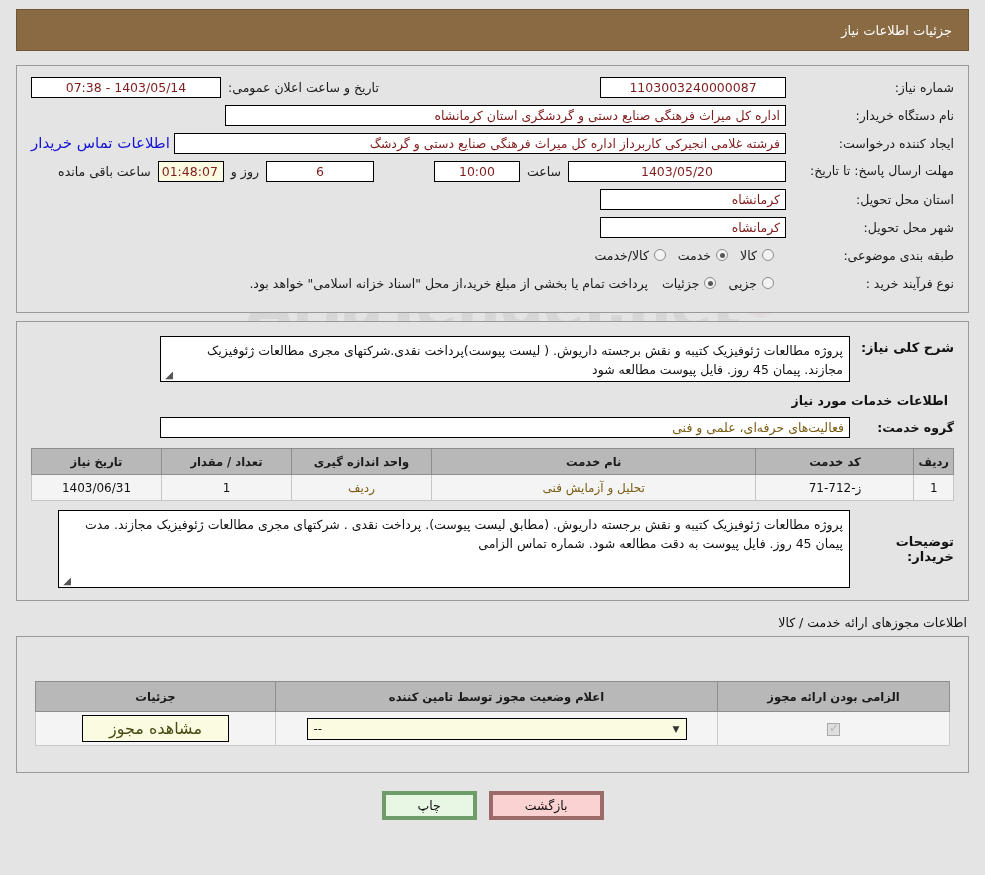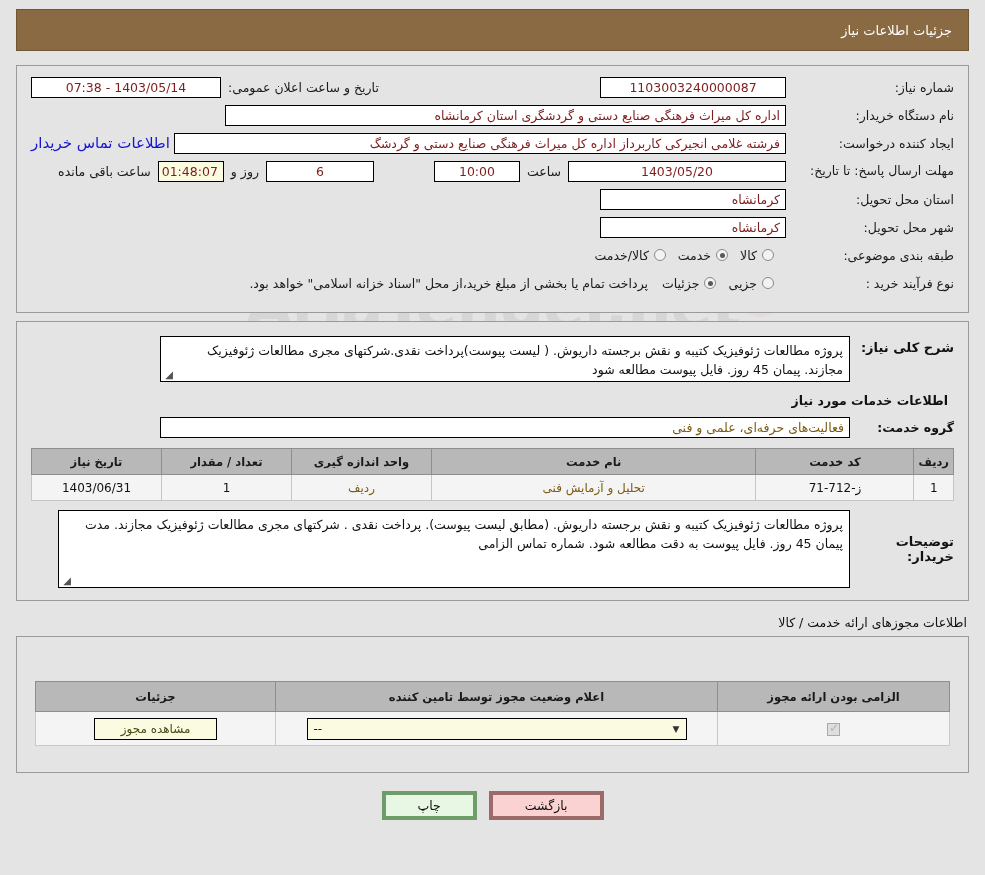--- a/index.html
+++ b/index.html
@@ -289,21 +289,21 @@
     padding: 0 6px;
     margin: 0 auto;
     direction: rtl;
     cursor: pointer;
   }
   .sel .caret { font-size: 9px; color: #333; }
   .btn-view {
     display: inline-block;
     background: #fbfbe2;
     border: 1px solid #000;
-    font-size: 12px;
+    font-size: 16px;
     color: #4a4a14;
     padding: 3px 26px;
     cursor: pointer;
   }
 
   
   .footer {
     display: flex;
     justify-content: center;
     align-items: center;

